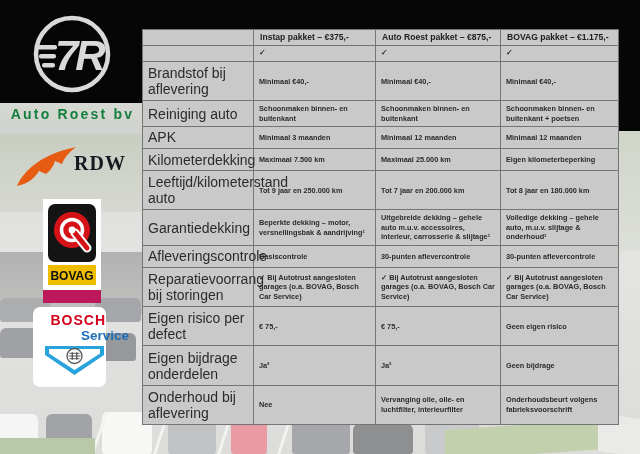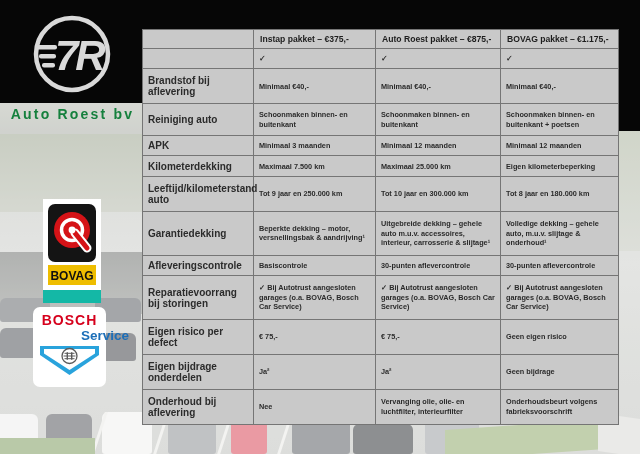--- a/index.html
+++ b/index.html
@@ -18,36 +18,36 @@
 
   
   .black-top{position:absolute;left:0;top:0;width:640px;height:31px;background:#060606;}
   .black-right{position:absolute;left:617px;top:0;width:23px;height:131px;background:#060606;}
   .brand-panel{position:absolute;left:0;top:0;width:145px;height:103px;background:#060606;}
   .brand-name{position:absolute;left:0;top:106px;width:145px;text-align:center;
       color:#15803d;font-size:14px;font-weight:bold;letter-spacing:2.2px;}
 
   
   .logo-rdw{position:absolute;left:14px;top:144px;width:112px;height:48px;}
-  .logo-bovag{position:absolute;left:43px;top:199px;width:58px;height:104px;background:#14b8a6;}
+  .logo-bovag{position:absolute;left:43px;top:199px;width:58px;height:104px;background:#be185d;}
   .logo-bosch{position:absolute;left:33px;top:307px;width:73px;height:80px;background:#fff;
-      border-radius:7px;box-sizing:border-box;padding-top:6px;text-align:center;}
+      border-radius:7px;box-sizing:border-box;padding-top:6px;text-align:right;}
   .bosch-line1{color:var(--bosch-red,#d6001c);font-weight:800;font-size:14px;letter-spacing:1px;line-height:1.1;}
   .bosch-line2{color:var(--bosch-blue,#1d6fb8);font-weight:700;font-size:13.5px;line-height:1.15;padding-left:48px;}
 
   
   table.compare{position:absolute;left:142px;top:29px;width:476px;height:396px;
       border-collapse:collapse;table-layout:fixed;
       background:var(--table-bg,#c9c9c9);}
   table.compare th, table.compare td{
       border:1px solid var(--table-border,#757575);
       vertical-align:middle;text-align:left;padding:2px 5px;
       color:var(--table-text,#2b2b2b);}
   table.compare th{font-size:8.6px;font-weight:800;color:#1d1d1d;padding:2px 6px;}
-  td.feature{font-size:10px;font-weight:700;}
+  td.feature{font-size:14px;font-weight:400;}
   td.value{font-size:7.3px;font-weight:700;line-height:1.3;}
   tr.checkrow td{font-size:8px;font-weight:700;}
 </style>
 </head>
 <body>
 
 <div class="stage">
 
   <div class="photo">
     <div class="band" style="left:0;top:134px;width:220px;height:78px;background:linear-gradient(180deg,#9ba48f,#b3b8aa);"></div>
@@ -82,20 +82,26 @@
     <svg width="140" height="94" viewBox="0 0 140 94" style="position:absolute;left:2px;top:8px;">
       <circle cx="70" cy="46" r="36" fill="none" stroke="#d9d9d9" stroke-width="4.5"></circle>
       <rect x="34" y="37" width="21" height="4.5" rx="2" fill="#d9d9d9"></rect>
       <rect x="37" y="46" width="17" height="4.5" rx="2" fill="#d9d9d9"></rect>
       <rect x="40" y="55" width="13" height="4.5" rx="2" fill="#d9d9d9"></rect>
       <text x="53" y="62" font-family="Liberation Sans, sans-serif" font-size="42" font-style="italic" font-weight="bold" fill="#d9d9d9" letter-spacing="-3">7R</text>
     </svg>
     <div class="brand-name">Auto Roest bv</div>
   </div>
 
+  <div class="logo-rdw">
+    <svg width="112" height="48" viewBox="0 0 112 48">
+      <path d="M3,42 C10,26 28,10 62,3 C54,9 51,13 48,20 L41,17 C39,23 36,27 32,30 L25,27 C22,32 17,37 10,40 Z" fill="var(--rdw-orange,#e65c12)"></path>
+      <text x="60" y="26" font-family="Liberation Serif, serif" font-size="20" font-weight="600" fill="#181820" letter-spacing="1">RDW</text>
+    </svg>
+  </div>
 
   <div class="logo-bovag">
     <svg width="58" height="91" viewBox="0 0 58 91">
       <rect x="0" y="0" width="58" height="91" fill="#ffffff"></rect>
       <rect x="5" y="5" width="48" height="58" rx="7" fill="#141414"></rect>
       <circle cx="29" cy="31" r="18" fill="var(--bovag-red,#d51317)"></circle>
       <circle cx="29" cy="31" r="10.5" fill="none" stroke="#ffffff" stroke-width="3.5"></circle>
       <line x1="32" y1="34" x2="44" y2="49" stroke="#ffffff" stroke-width="9" stroke-linecap="round"></line>
       <line x1="32" y1="34" x2="44" y2="49" stroke="var(--bovag-red,#d51317)" stroke-width="5" stroke-linecap="round"></line>
       <circle cx="29" cy="31" r="3.4" fill="#ffffff"></circle>
@@ -159,21 +165,21 @@
     </tr>
     <tr>
       <td class="feature">Kilometerdekking</td>
       <td class="value">Maximaal 7.500 km</td>
       <td class="value">Maximaal 25.000 km</td>
       <td class="value">Eigen kilometerbeperking</td>
     </tr>
     <tr>
       <td class="feature">Leeftijd/kilometerstand auto</td>
       <td class="value">Tot 9 jaar en 250.000 km</td>
-      <td class="value">Tot 10 jaar en 300.000 km</td>
+      <td class="value">Tot 7 jaar en 200.000 km</td>
       <td class="value">Tot 8 jaar en 180.000 km</td>
     </tr>
     <tr>
       <td class="feature">Garantiedekking</td>
       <td class="value">Beperkte dekking – motor, versnellingsbak &amp; aandrijving¹</td>
       <td class="value">Uitgebreide dekking – gehele auto m.u.v. accessoires, interieur, carrosserie &amp; slijtage¹</td>
       <td class="value">Volledige dekking – gehele auto, m.u.v. slijtage &amp; onderhoud¹</td>
     </tr>
     <tr>
       <td class="feature">Afleveringscontrole</td>

